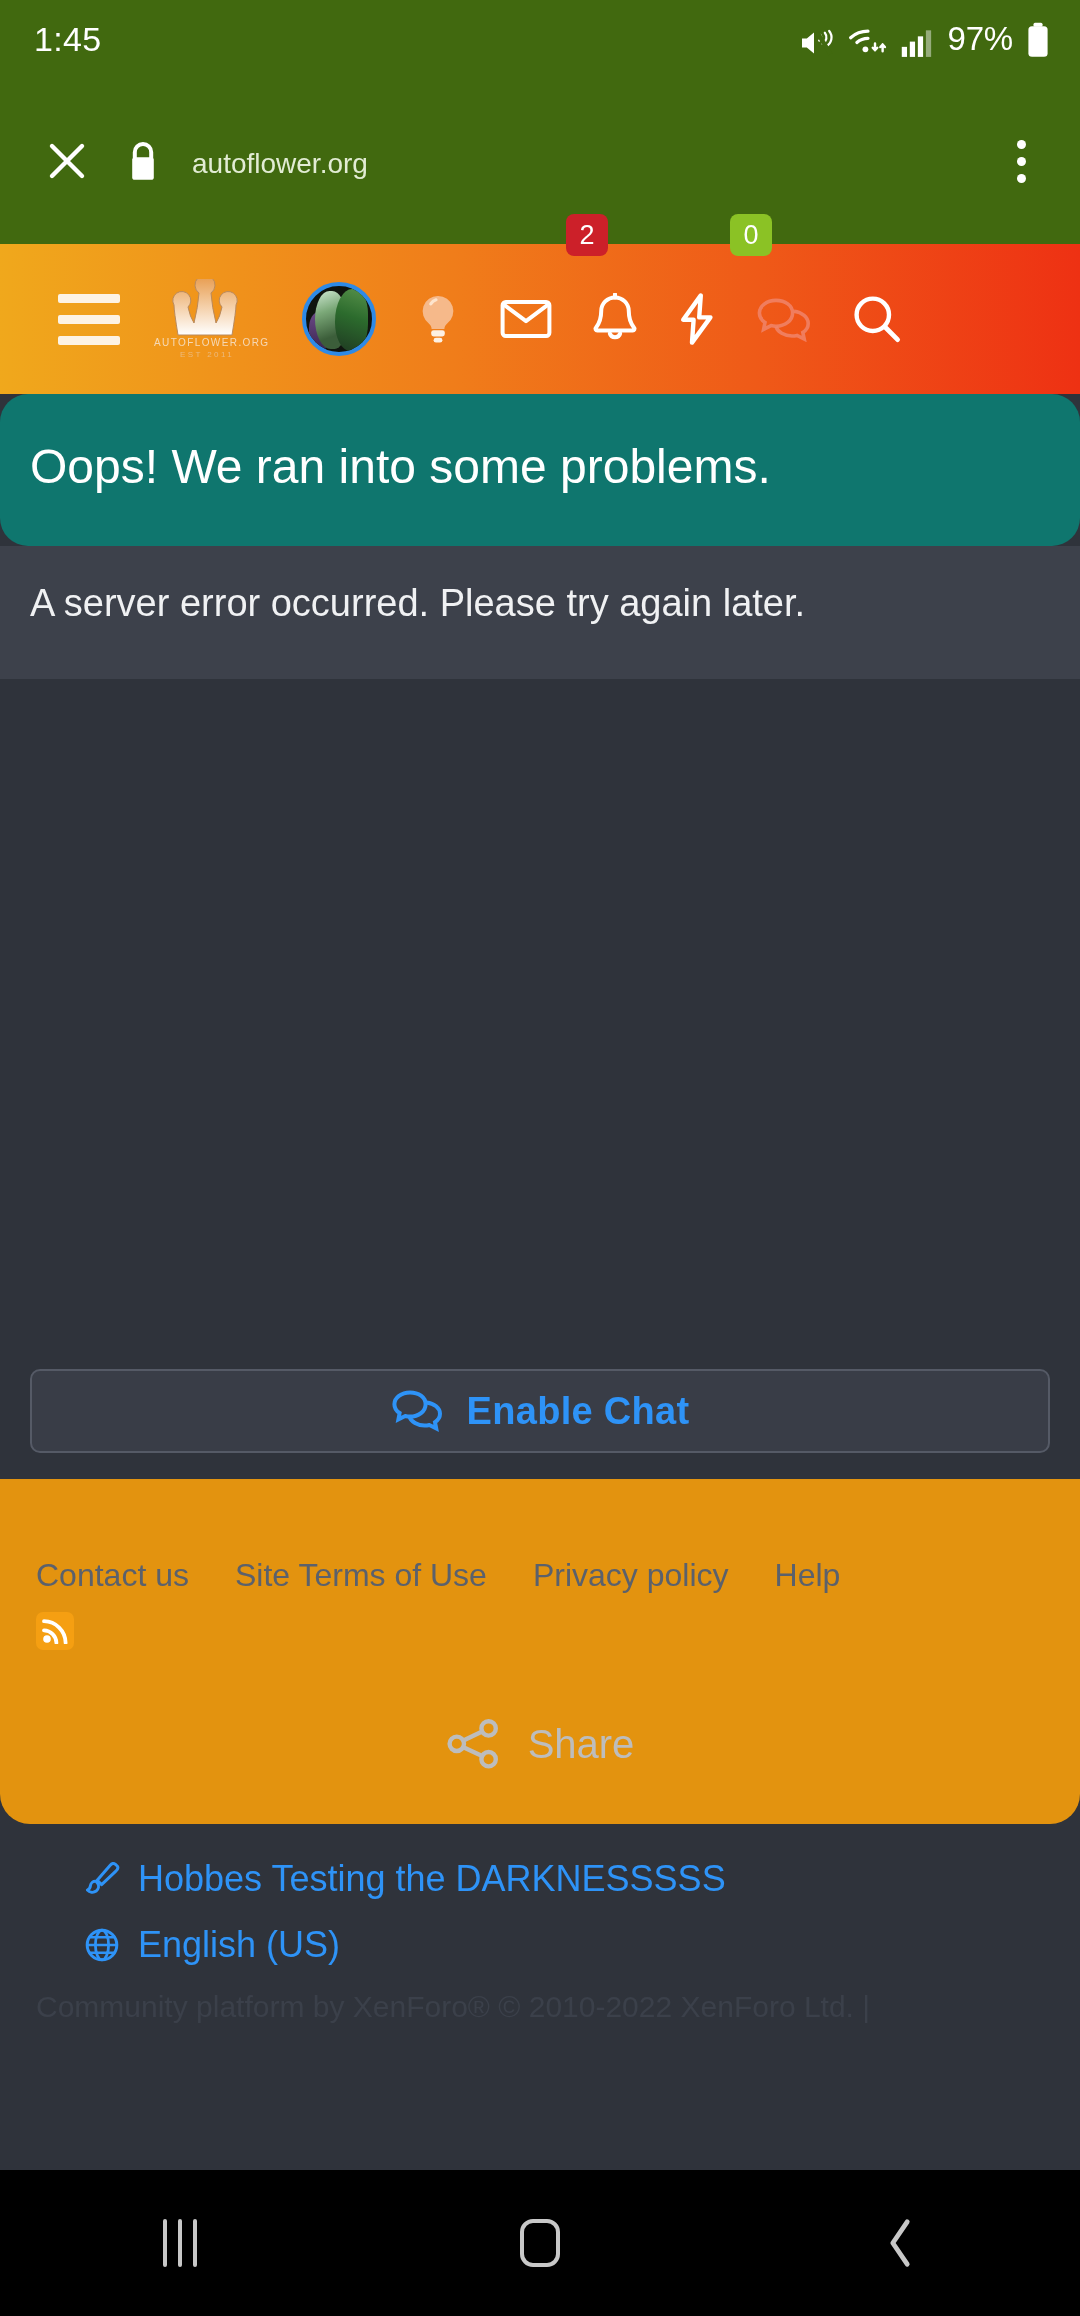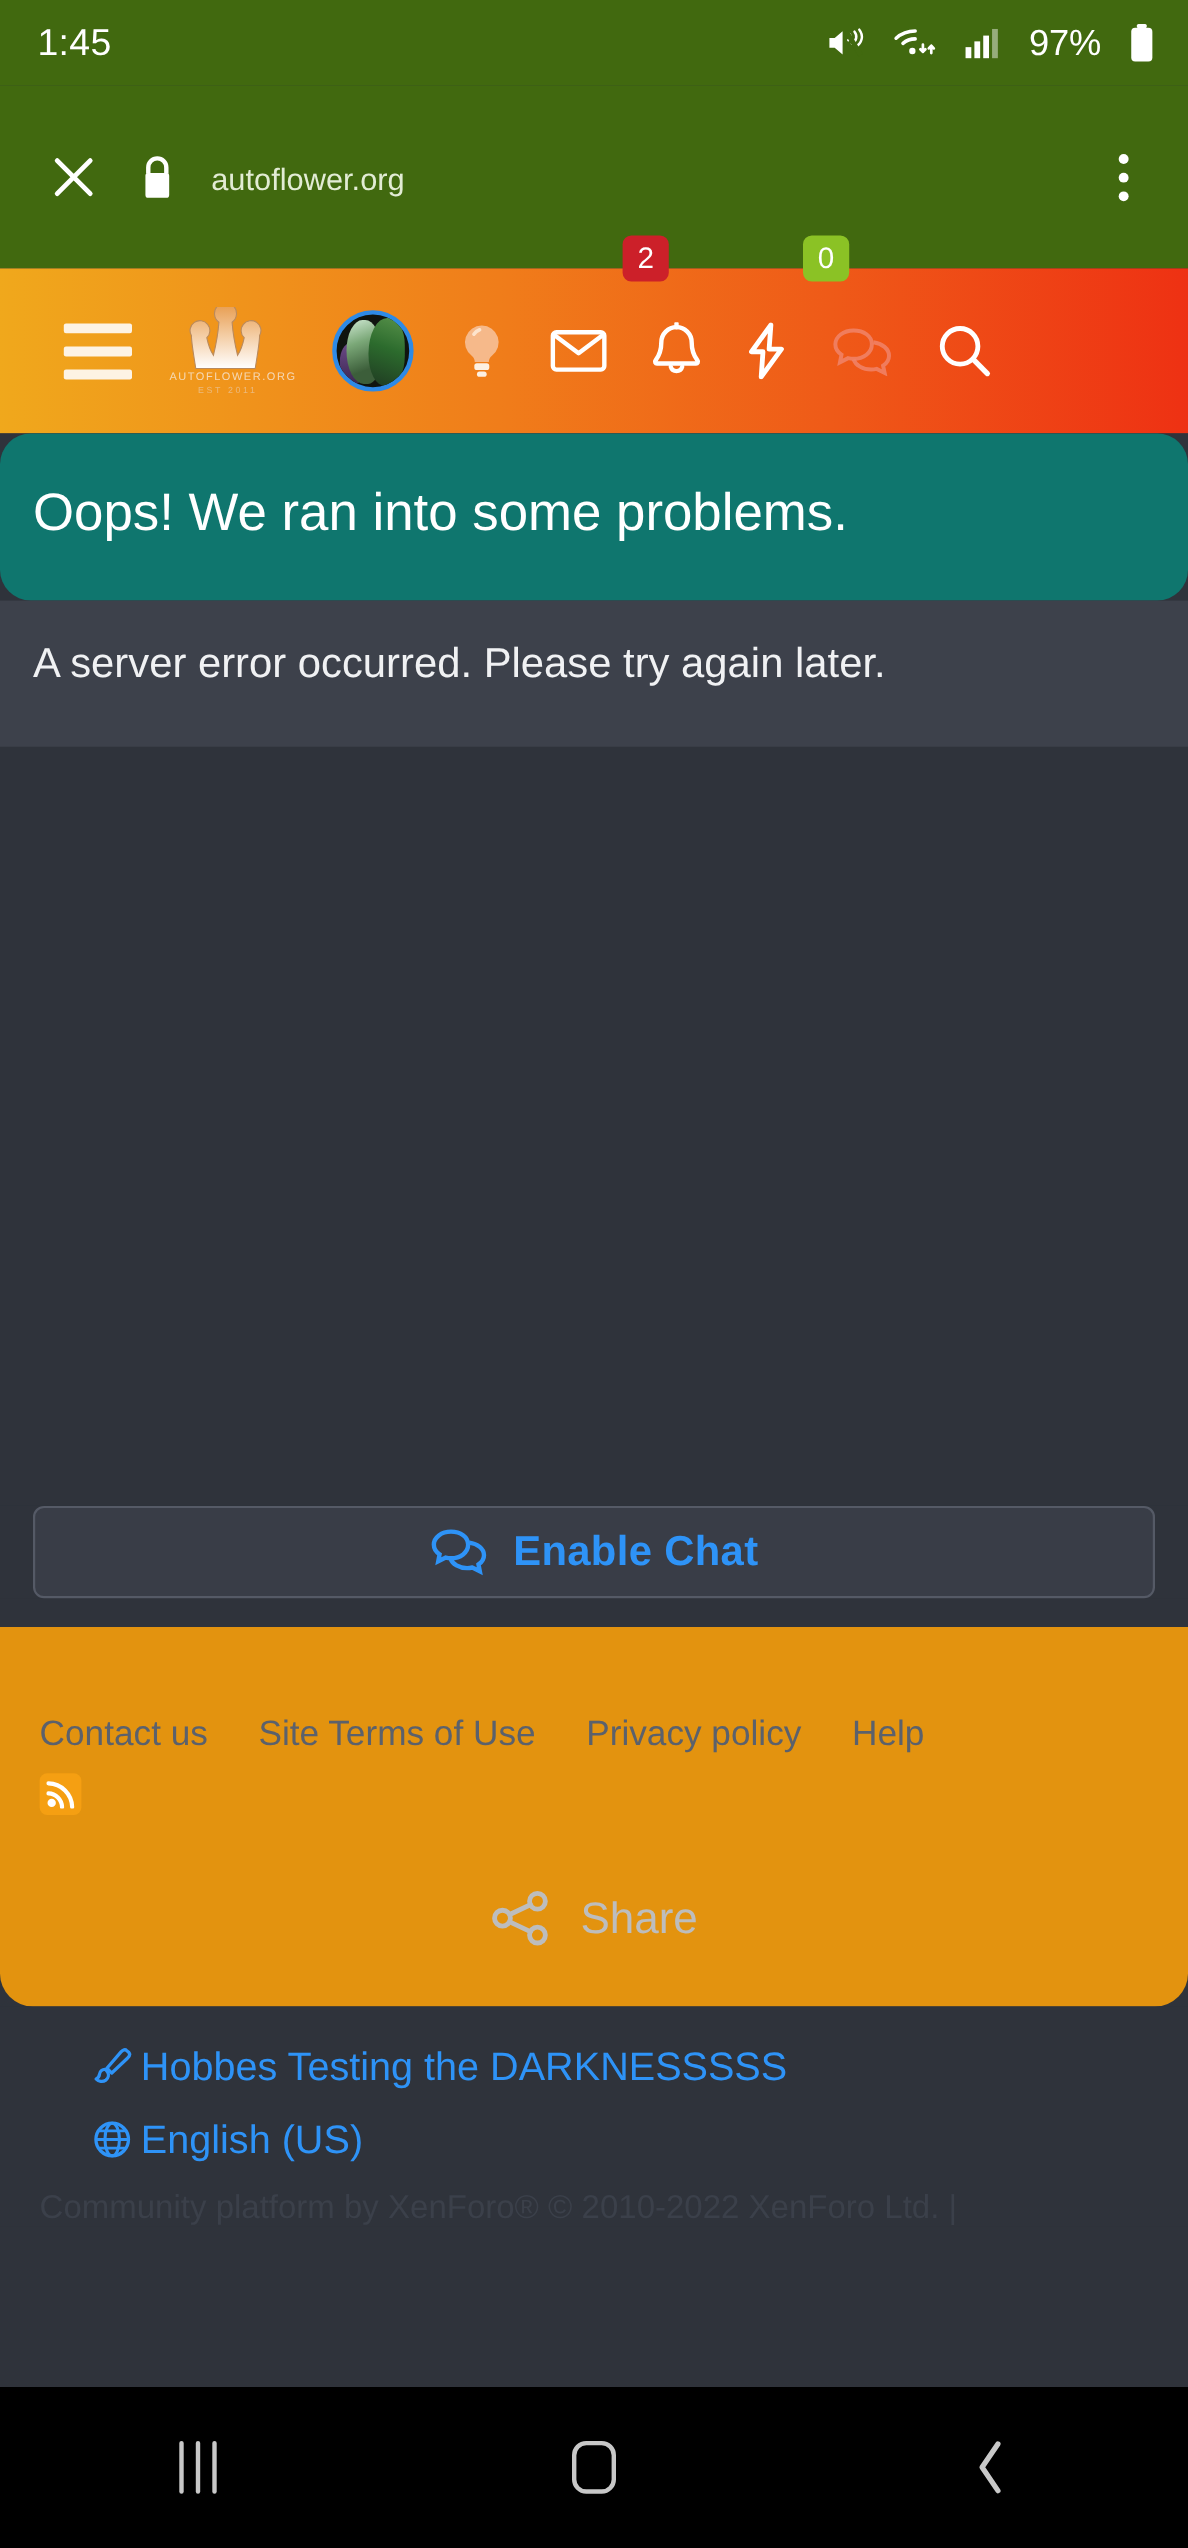--- a/index.html
+++ b/index.html
@@ -11,21 +11,21 @@
   }
   .screen { position:relative; width:1080px; height:2316px; background:#2f333b; }
 
   
   .statusbar {
     height:78px; background:#41690f;
     display:flex; align-items:center; justify-content:space-between;
     padding:0 30px 0 34px;
   }
   .status-clock { color:#ffffff; font-size:34px; letter-spacing:.3px; }
-  .status-right { display:flex; align-items:center; gap:25px; }
+  .status-right { display:flex; align-items:flex-end; gap:13px; }
   .status-right svg { display:block; }
   .status-batt-text { color:#ffffff; font-size:33px; letter-spacing:-.2px; }
 
   
   .tabheader {
     height:166px; background:#41690f;
     display:flex; align-items:center; padding:0 28px 0 32px;
   }
   .tab-close { width:70px; height:70px; display:flex; align-items:center; justify-content:center; flex:0 0 auto; }
   .tab-lock { width:62px; display:flex; align-items:center; justify-content:center; flex:0 0 auto; margin-left:10px; }
@@ -109,21 +109,21 @@
   .rss-row { padding:18px 36px 0 36px; }
   .rss-icon {
     width:38px; height:38px; border-radius:7px; background:#f59f12;
     display:flex; align-items:flex-end; justify-content:flex-start; padding:6px;
   }
   .share-row { display:flex; align-items:center; justify-content:center; gap:26px; margin-top:68px; }
   .share-label { color:#bdbdbd; font-size:40px; }
 
   
   .bottom-links { background:#2f333b; padding:34px 0 0 0; }
-  .blink { display:flex; align-items:center; gap:8px; padding-left:84px; margin-bottom:24px; }
+  .blink { display:flex; align-items:center; gap:18px; padding-left:84px; margin-bottom:24px; }
   .blink span.lbl { color:#2e93f7; font-size:36px; }
   .copyright {
     color:#3b404a; font-size:30px; padding-left:36px; margin-top:24px; white-space:nowrap;
   }
 
   
   .androidnav {
     position:absolute; left:0; bottom:0; width:1080px; height:146px;
     background:#000; display:flex; align-items:center; justify-content:space-around;
   }

